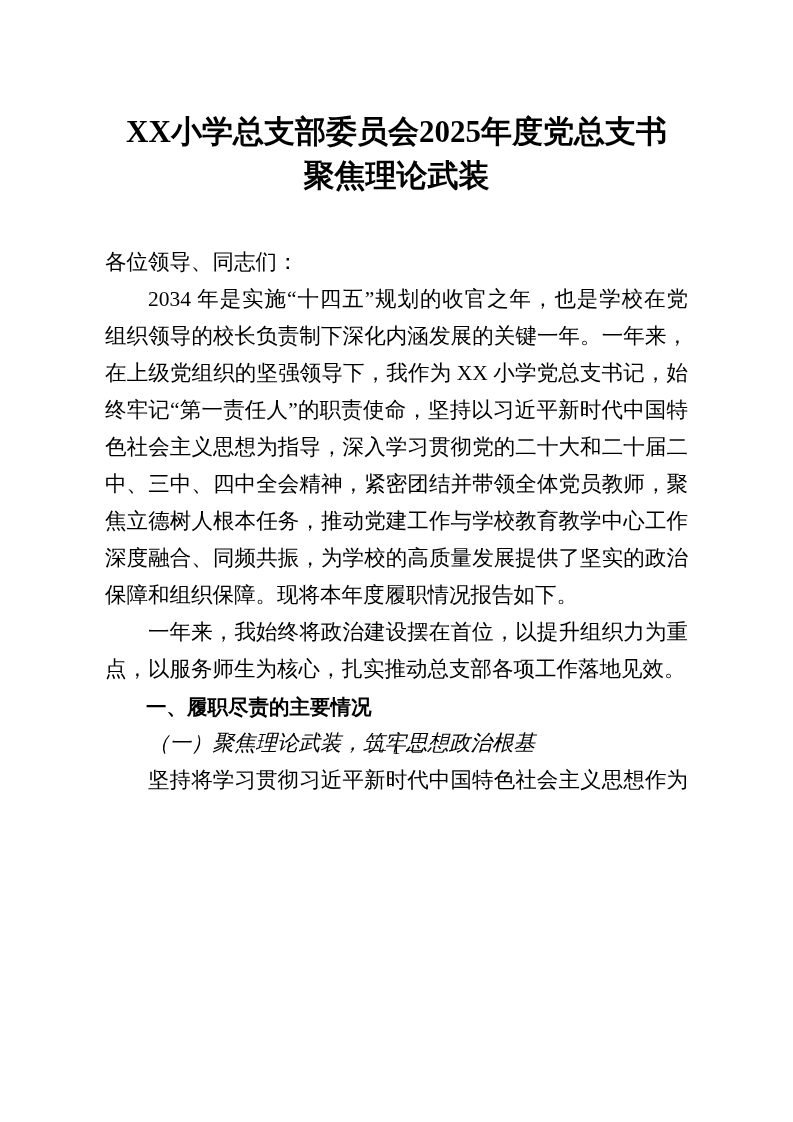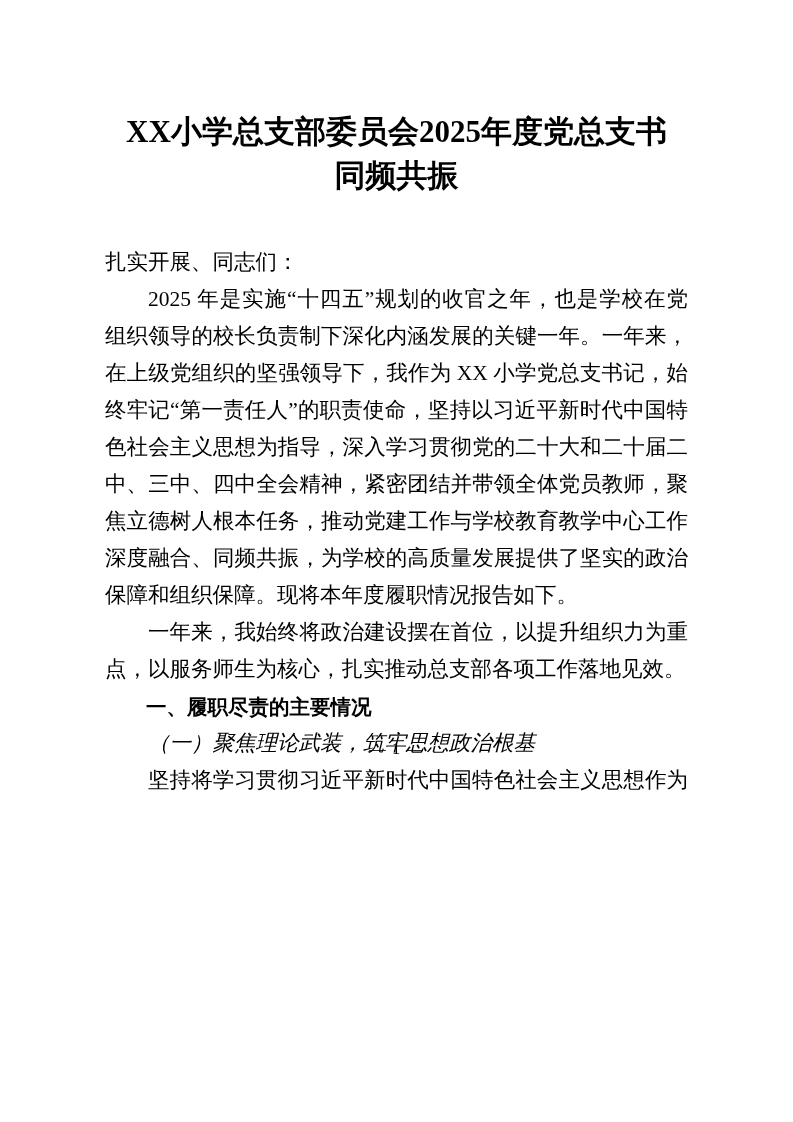--- a/index.html
+++ b/index.html
@@ -60,26 +60,26 @@
   }
 </style>
 </head>
 <body>
 
 <div class="page">
   <div class="content">
 
     <h1 class="doc-title">
       <span class="title-line">XX小学总支部委员会2025年度党总支书</span>
-      <span class="title-line">同频共振</span>
+      <span class="title-line">聚焦理论武装</span>
     </h1>
 
-    <p class="salutation">扎实开展、同志们：</p>
+    <p class="salutation">各位领导、同志们：</p>
 
-    <p class="para">2025 年是实施“十四五”规划的收官之年，也是学校在党组织领导的校长负责制下深化内涵发展的关键一年。一年来，在上级党组织的坚强领导下，我作为 XX 小学党总支书记，始终牢记“第一责任人”的职责使命，坚持以习近平新时代中国特色社会主义思想为指导，深入学习贯彻党的二十大和二十届二中、三中、四中全会精神，紧密团结并带领全体党员教师，聚焦立德树人根本任务，推动党建工作与学校教育教学中心工作深度融合、同频共振，为学校的高质量发展提供了坚实的政治保障和组织保障。现将本年度履职情况报告如下。</p>
+    <p class="para">2034 年是实施“十四五”规划的收官之年，也是学校在党组织领导的校长负责制下深化内涵发展的关键一年。一年来，在上级党组织的坚强领导下，我作为 XX 小学党总支书记，始终牢记“第一责任人”的职责使命，坚持以习近平新时代中国特色社会主义思想为指导，深入学习贯彻党的二十大和二十届二中、三中、四中全会精神，紧密团结并带领全体党员教师，聚焦立德树人根本任务，推动党建工作与学校教育教学中心工作深度融合、同频共振，为学校的高质量发展提供了坚实的政治保障和组织保障。现将本年度履职情况报告如下。</p>
 
     <p class="para">一年来，我始终将政治建设摆在首位，以提升组织力为重点，以服务师生为核心，扎实推动总支部各项工作落地见效。</p>
 
     <p class="para heading-1">一、履职尽责的主要情况</p>
 
     <p class="para heading-2">（一）聚焦理论武装，筑牢思想政治根基</p>
 
     <p class="para">坚持将学习贯彻习近平新时代中国特色社会主义思想作为首要政治任务，着力在学懂弄通做实上下功夫。全年主持召开党总支理论学习中心组学习会议 19 次，带头讲授专题党课 4 次，内容涵盖党的二十大精神再学习、教育强国战略以及新时代教师职业行为准则等。党的二十届四中全会闭幕后，第一时间组织传达学习，结合全会提出的“十五五”规划建议，深入谋划学校未来五年的党建与业务发展蓝图。按照统一部署，扎实开展</p>
 
   </div>

